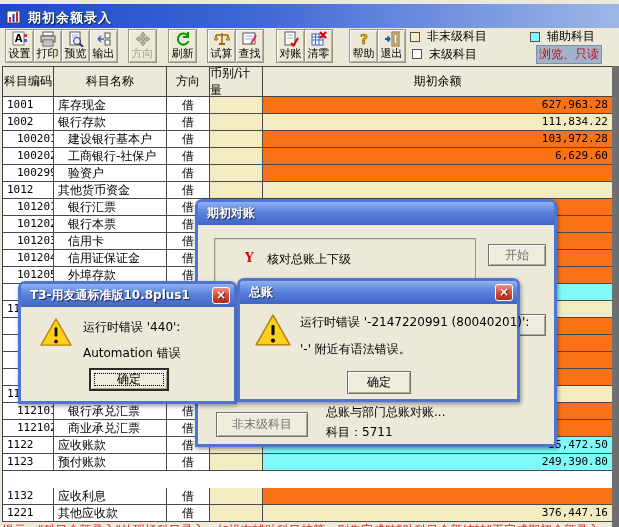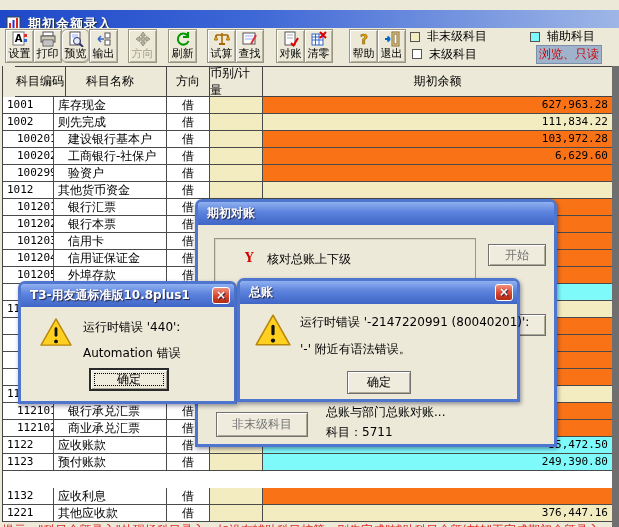--- a/index.html
+++ b/index.html
@@ -1,21 +1,21 @@
 <!DOCTYPE html>
 <html><head>
 <meta charset="utf-8">
 <style>
   * { margin:0; padding:0; box-sizing:border-box; }
   html,body { width:619px; height:527px; overflow:hidden; }
   body { font-family:"DejaVu Sans", sans-serif; }
   .app { position:relative; width:619px; height:527px; background:#ECE9D8; overflow:hidden; font-size:12px; color:#000; }
 
   
-  .titlebar { position:absolute; left:0; top:10px; width:619px; height:28px;
+  .titlebar { position:absolute; left:0; top:4px; width:619px; height:28px;
     background:linear-gradient(to right,#1E48C8 0%,#3D66D6 40%,#9EB6E6 100%);
     display:flex; align-items:center; padding-left:6px; }
   .titlebar .ttext { color:#fff; font-weight:bold; font-size:13px; margin-left:6px; letter-spacing:1px; text-shadow:1px 1px 1px #123; }
 
   
   .toolbar { position:absolute; left:0; top:28px; width:619px; height:38px; background:#ECE9D8; }
   .tbtn { position:absolute; top:1px; width:29px; height:34px; background:#ECE9D8;
     border:1px solid #9a9684; box-shadow:inset 1px 1px 0 #fff, inset -1px -1px 0 #b5b1a0;
     display:flex; flex-direction:column; align-items:center; justify-content:flex-start; cursor:pointer; }
   .tbtn .ticon { height:16px; margin-top:1px; }
@@ -97,21 +97,21 @@
       <div class="tbtn" style="left: 33px;">
         <span class="ticon"><svg width="16" height="16">
             <rect x="3" y="1" width="10" height="4" fill="#fff" stroke="#555"></rect>
             <rect x="1" y="5" width="14" height="6" fill="#cfc9b8" stroke="#555"></rect>
             <rect x="3" y="9" width="10" height="6" fill="#fff" stroke="#555"></rect>
             <line x1="4" y1="11" x2="12" y2="11" stroke="#888"></line>
             <line x1="4" y1="13" x2="12" y2="13" stroke="#888"></line>
           </svg></span>
         <span class="tlabel">打印</span>
       </div>
-      <div class="tbtn" style="left: 61px; border-radius: 6px;">
+      <div class="tbtn" style="left: 61px;">
         <span class="ticon"><svg width="16" height="16">
             <rect x="2" y="1" width="10" height="13" fill="#fff" stroke="#555"></rect>
             <line x1="4" y1="4" x2="10" y2="4" stroke="#9af"></line>
             <line x1="4" y1="6" x2="10" y2="6" stroke="#9af"></line>
             <circle cx="9" cy="10" r="3.5" fill="rgba(200,220,255,.5)" stroke="#336"></circle>
             <line x1="11.5" y1="12.5" x2="15" y2="16" stroke="#336" stroke-width="2"></line>
           </svg></span>
         <span class="tlabel">预览</span>
       </div>
       <div class="tbtn" style="left: 89px;">
@@ -194,37 +194,37 @@
     <div class="lg-label" style="left:23px; top:0px;">非末级科目</div>
     <div class="sw" style="left:126px; top:4px; background:#7FFAFA;"></div>
     <div class="lg-label" style="left:143px; top:0px;">辅助科目</div>
     <div class="sw" style="left:8px; top:21px; background:#fff;"></div>
     <div class="lg-label" style="left:25px; top:18px;">末级科目</div>
     <div class="readonly-flag">浏览、只读</div>
   </div>
 
   <div class="grid">
     <div class="ghead">
-      <div class="gcell" style="left:12px; width:51px;">科目编码</div>
+      <div class="gcell" style="left:0; width:51px;">科目编码</div>
       <div class="gcell" style="left:51px; width:113px;">科目名称</div>
       <div class="gcell" style="left:164px; width:43px;">方向</div>
       <div class="gcell" style="left:260px; width:350px;">期初余额</div>
       <div class="gcell" style="left:207px; width:53px;">币别/计量</div>
     </div>
     <div class="rows" id="rows">
         <div class="trow" style="top: 0px;">
           <div class="cell c-code">1001</div>
           <div class="cell c-name">库存现金</div>
           <div class="cell c-dir">借</div>
           <div class="cell c-curr"></div>
           <div class="cell c-bal bg-white">627,963.28</div>
         </div>
         <div class="trow" style="top: 17px;">
           <div class="cell c-code">1002</div>
-          <div class="cell c-name">则先完成</div>
+          <div class="cell c-name">银行存款</div>
           <div class="cell c-dir">借</div>
           <div class="cell c-curr"></div>
           <div class="cell c-bal bg-khaki">111,834.22</div>
         </div>
         <div class="trow" style="top: 34px;">
           <div class="cell c-code ind">100201</div>
           <div class="cell c-name ind">建设银行基本户</div>
           <div class="cell c-dir">借</div>
           <div class="cell c-curr"></div>
           <div class="cell c-bal bg-white">103,972.28</div>

